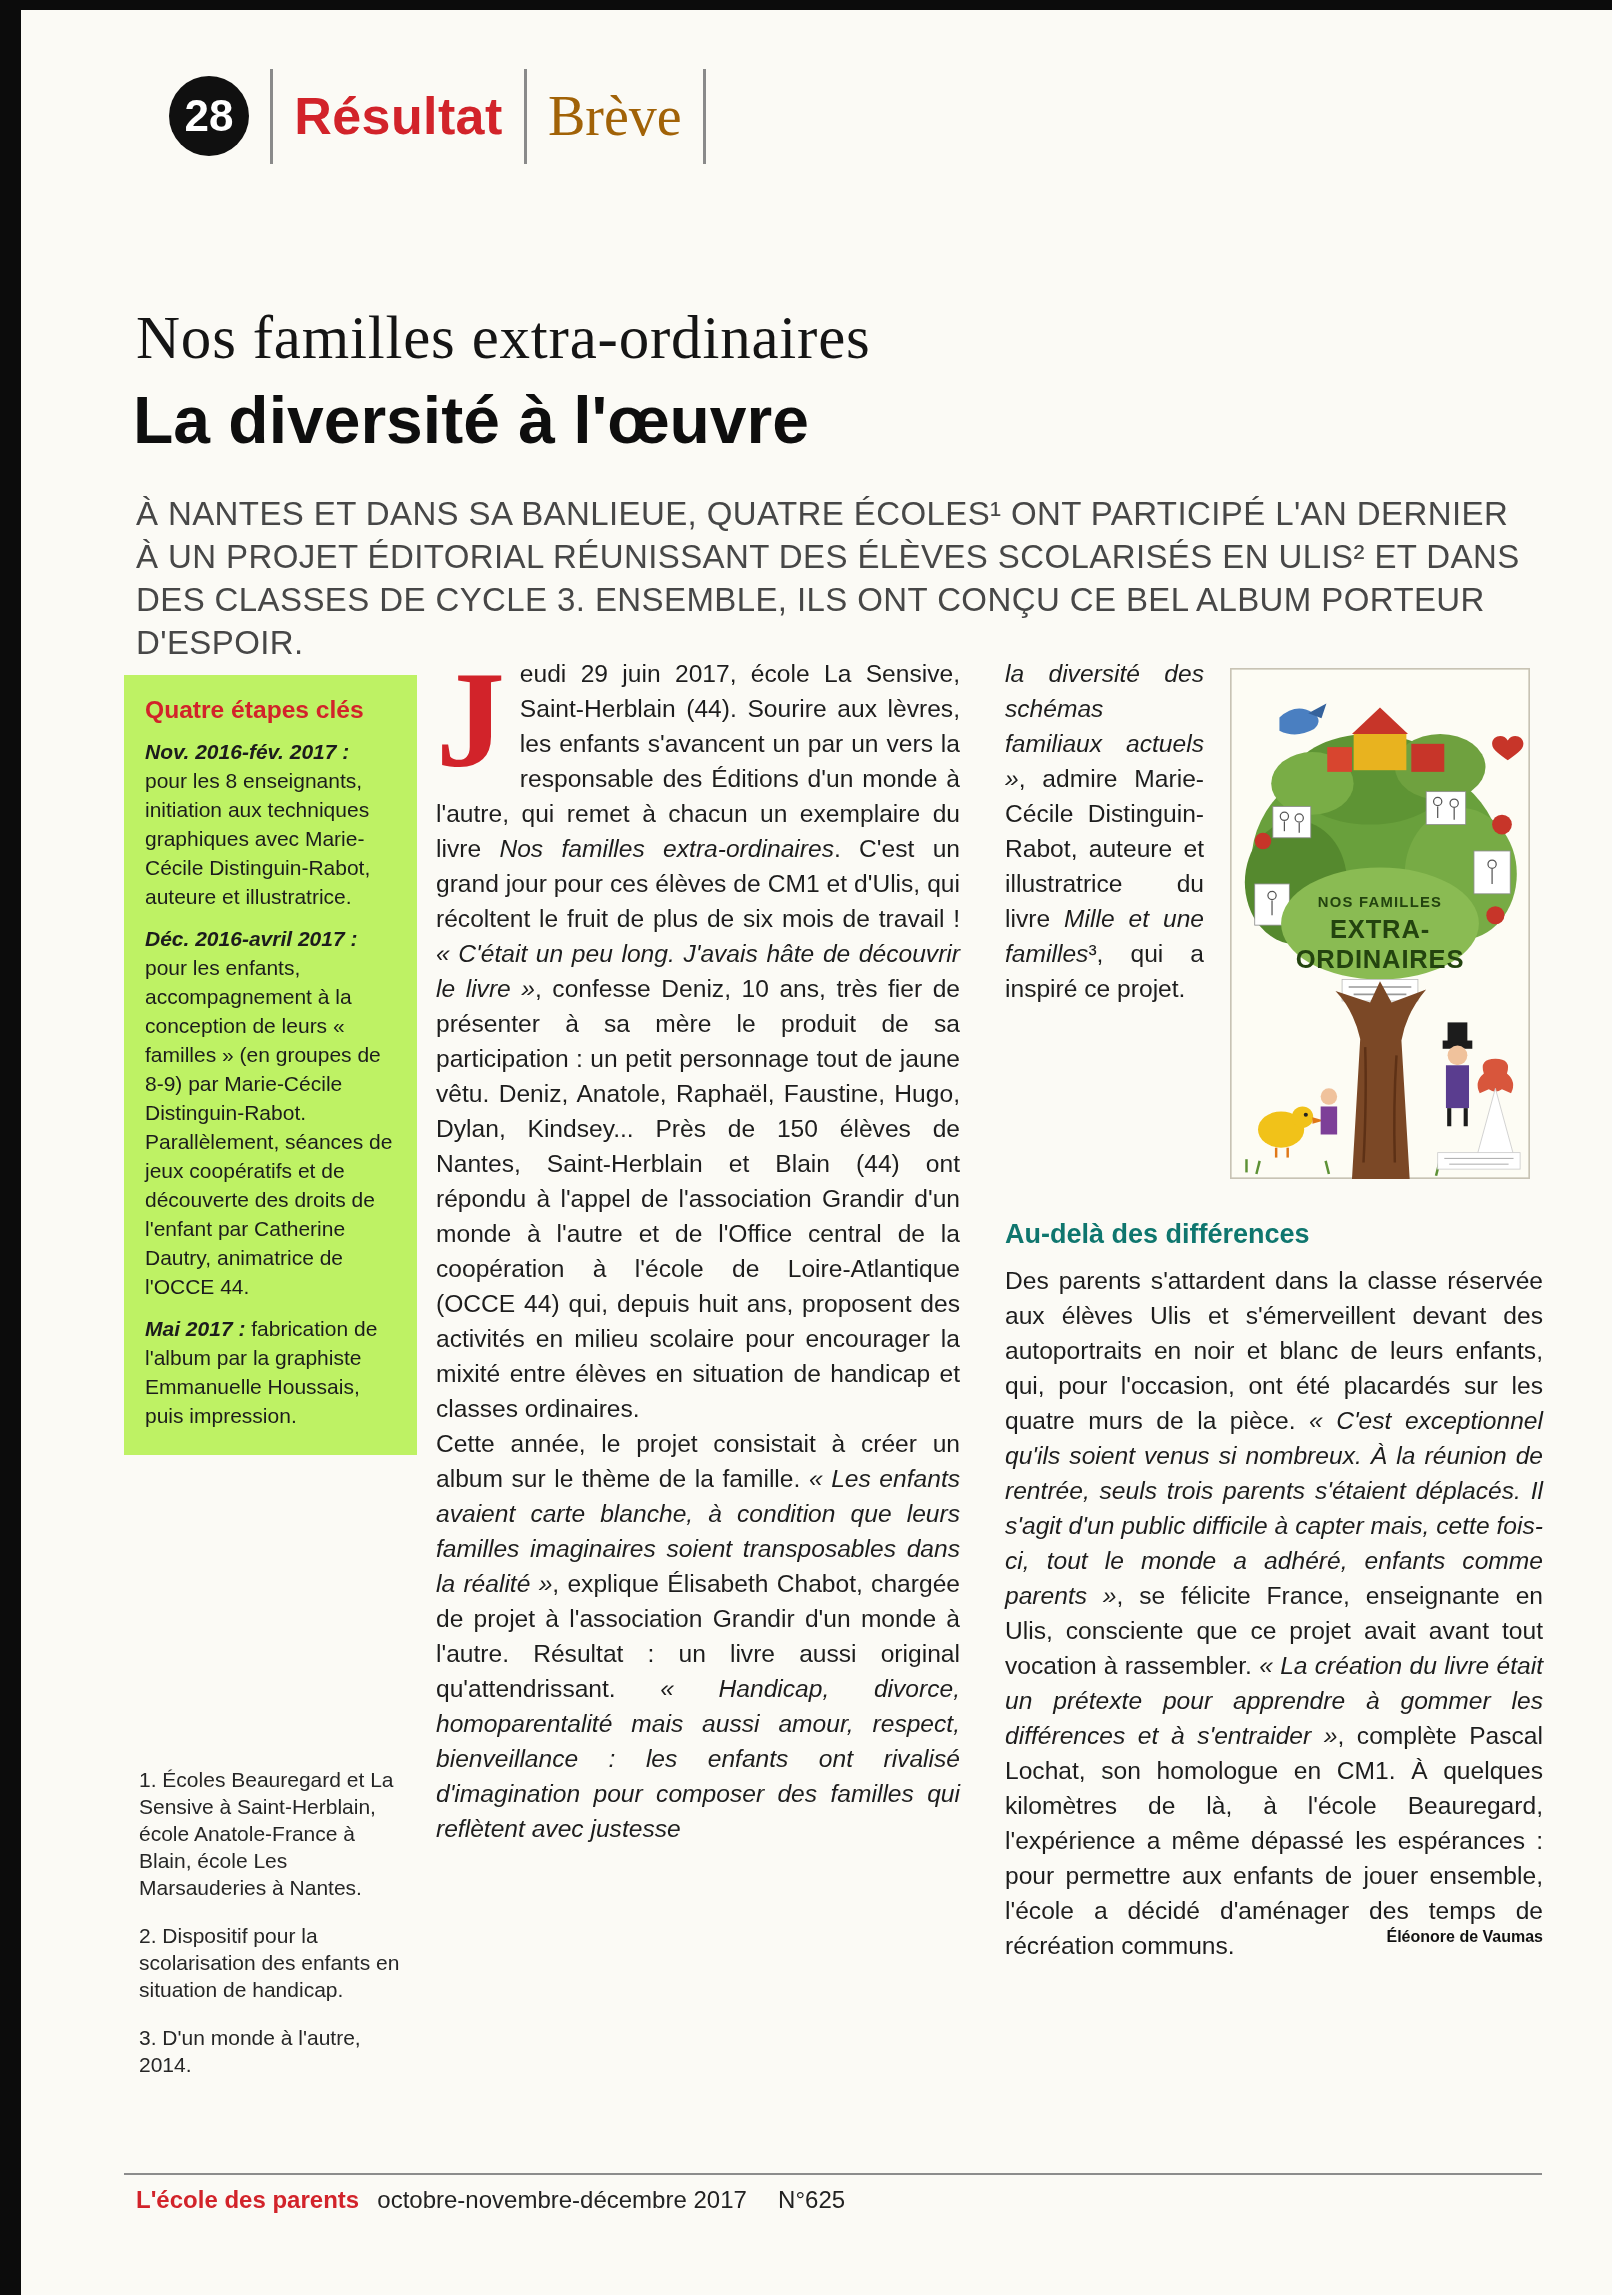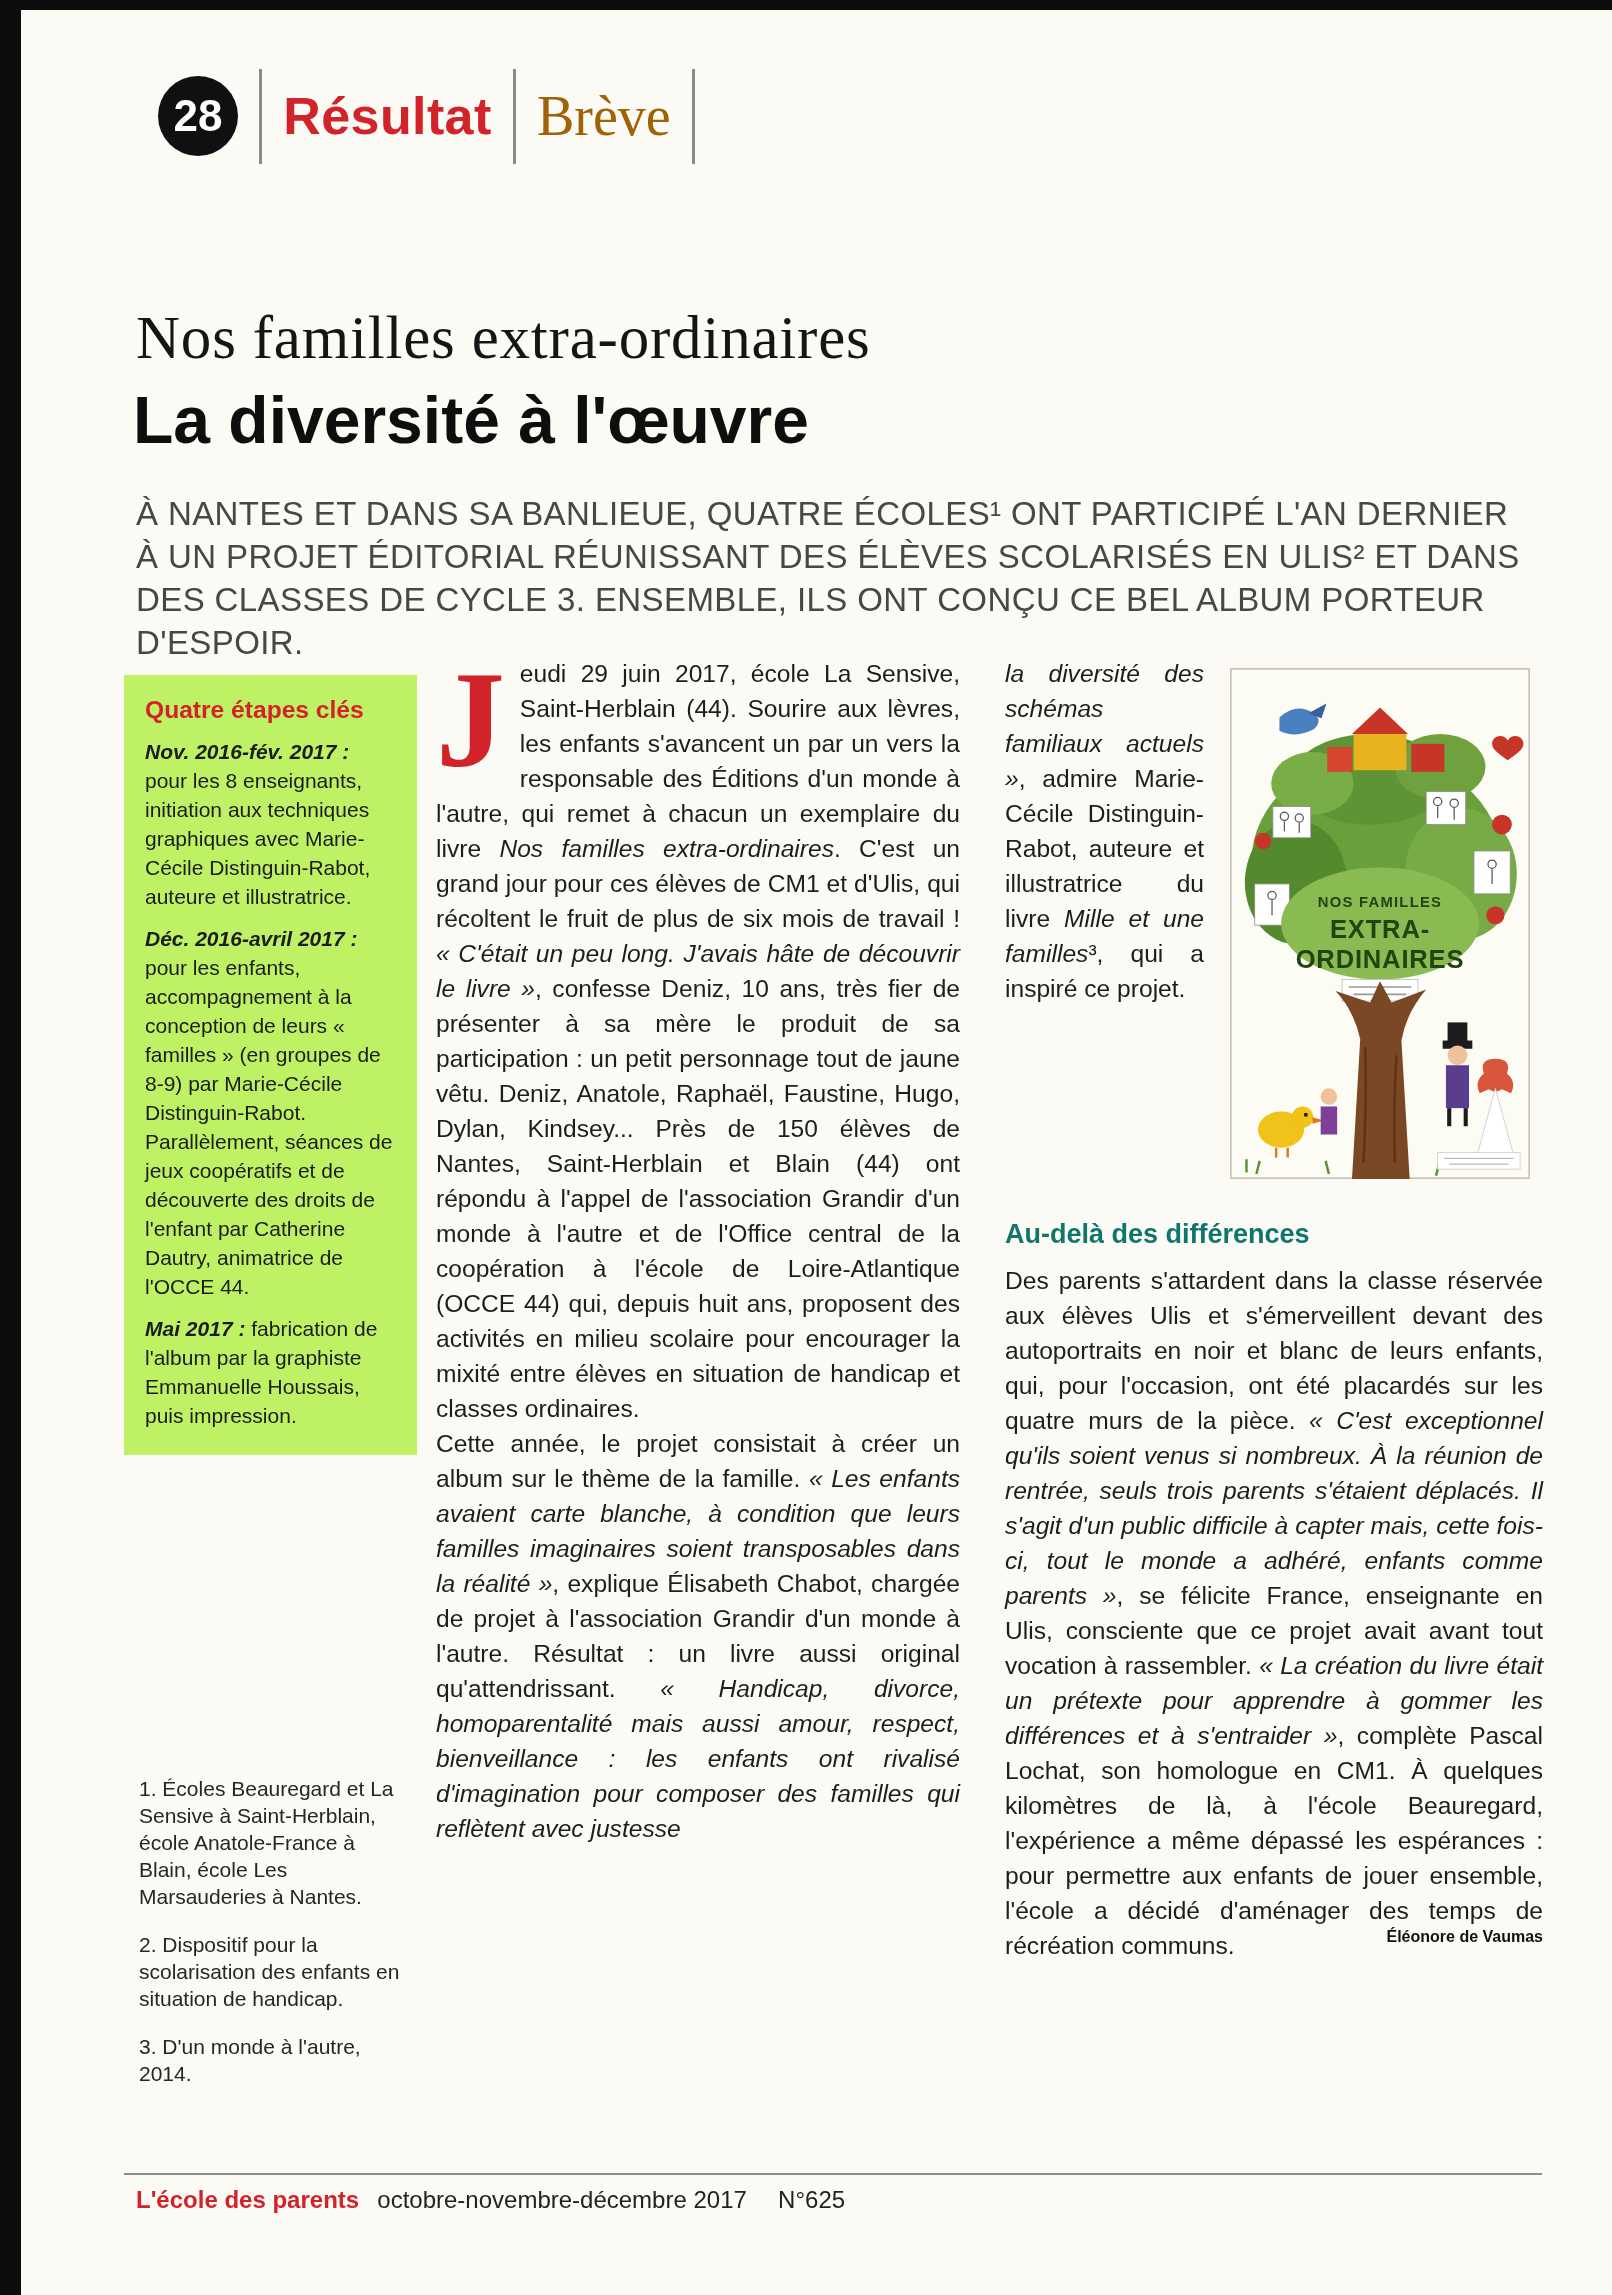--- a/index.html
+++ b/index.html
@@ -2,21 +2,21 @@
 <html lang="fr" style="font-size:13px"><head>
 <meta charset="utf-8">
 <style>
   html,body{margin:0;padding:0;background:#3a3a3a;}
   .page{position:relative;width:1613px;height:2295px;background:#fbfaf5;overflow:hidden;
         font-family:"Liberation Sans",sans-serif;color:#1d1d1d;}
   .scan-edge-left{position:absolute;left:0;top:0;width:21px;height:100%;background:#0c0c0c;}
   .scan-edge-top{position:absolute;left:0;top:0;width:100%;height:9.8px;background:#0c0c0c;}
 
   
-  .masthead{position:absolute;left:158px;top:66px;display:flex;align-items:center;gap:21px;height:100px;justify-content:flex-end;}
+  .masthead{position:absolute;left:169px;top:66px;display:flex;align-items:center;gap:21px;height:100px;justify-content:flex-end;}
   .page-badge{width:80px;height:80px;border-radius:50%;background:#101010;color:#fff;
               font-size:44px;font-weight:bold;display:flex;align-items:center;justify-content:center;}
   .mast-bar{width:3.3px;height:95px;background:#8a8a8a;}
   .mast-section{font-size:52px;font-weight:bold;color:#d2232a;letter-spacing:0.4px;}
   .mast-sub{font-family:"Liberation Serif",serif;font-size:56px;color:#a16207;}
 
   
   .title{position:absolute;left:136px;top:303px;margin:0;font-family:"Liberation Serif",serif;
          font-weight:400;font-size:61px;color:#151515;letter-spacing:0.8px;}
   .subtitle{position:absolute;left:133px;top:382px;margin:0;font-size:66px;font-weight:bold;color:#0e0e0e;}
@@ -25,21 +25,21 @@
 
   
   .sidebar{position:absolute;left:124px;top:675px;width:293px;box-sizing:border-box;
            padding:21px 21px 24.6px;background:#bef264;}
   .sidebar-title{margin:0 0 13px;font-size:24.6px;font-weight:bold;color:#d2232a;}
   .step{margin:0 0 13px;font-size:21px;line-height:29px;color:#1c1c1c;}
   .step:last-child{margin-bottom:0;}
   .step-date{font-weight:bold;font-style:italic;}
 
   .footnotes{position:absolute;left:139px;top:1762px;width:270px;}
-  .footnote{margin:13px 0 21px;font-size:21px;line-height:27px;color:#262626;}
+  .footnote{margin:4px 0 21px;font-size:21px;line-height:27px;color:#262626;}
 
   
   .col{position:absolute;top:656px;}
   .col-mid{left:436px;width:524px;}
   .col-right{left:1005px;width:538px;}
   .body-p{margin:0;font-size:24.6px;line-height:35px;color:#1d1d1d;text-align:justify;hyphens:auto;}
   .it{font-style:italic;}
   .dropcap{float:left;font-family:"Liberation Serif",serif;font-weight:bold;font-size:138px;
            line-height:113px;color:#d2232a;margin:6.6px 14.8px 0 0;}
 

